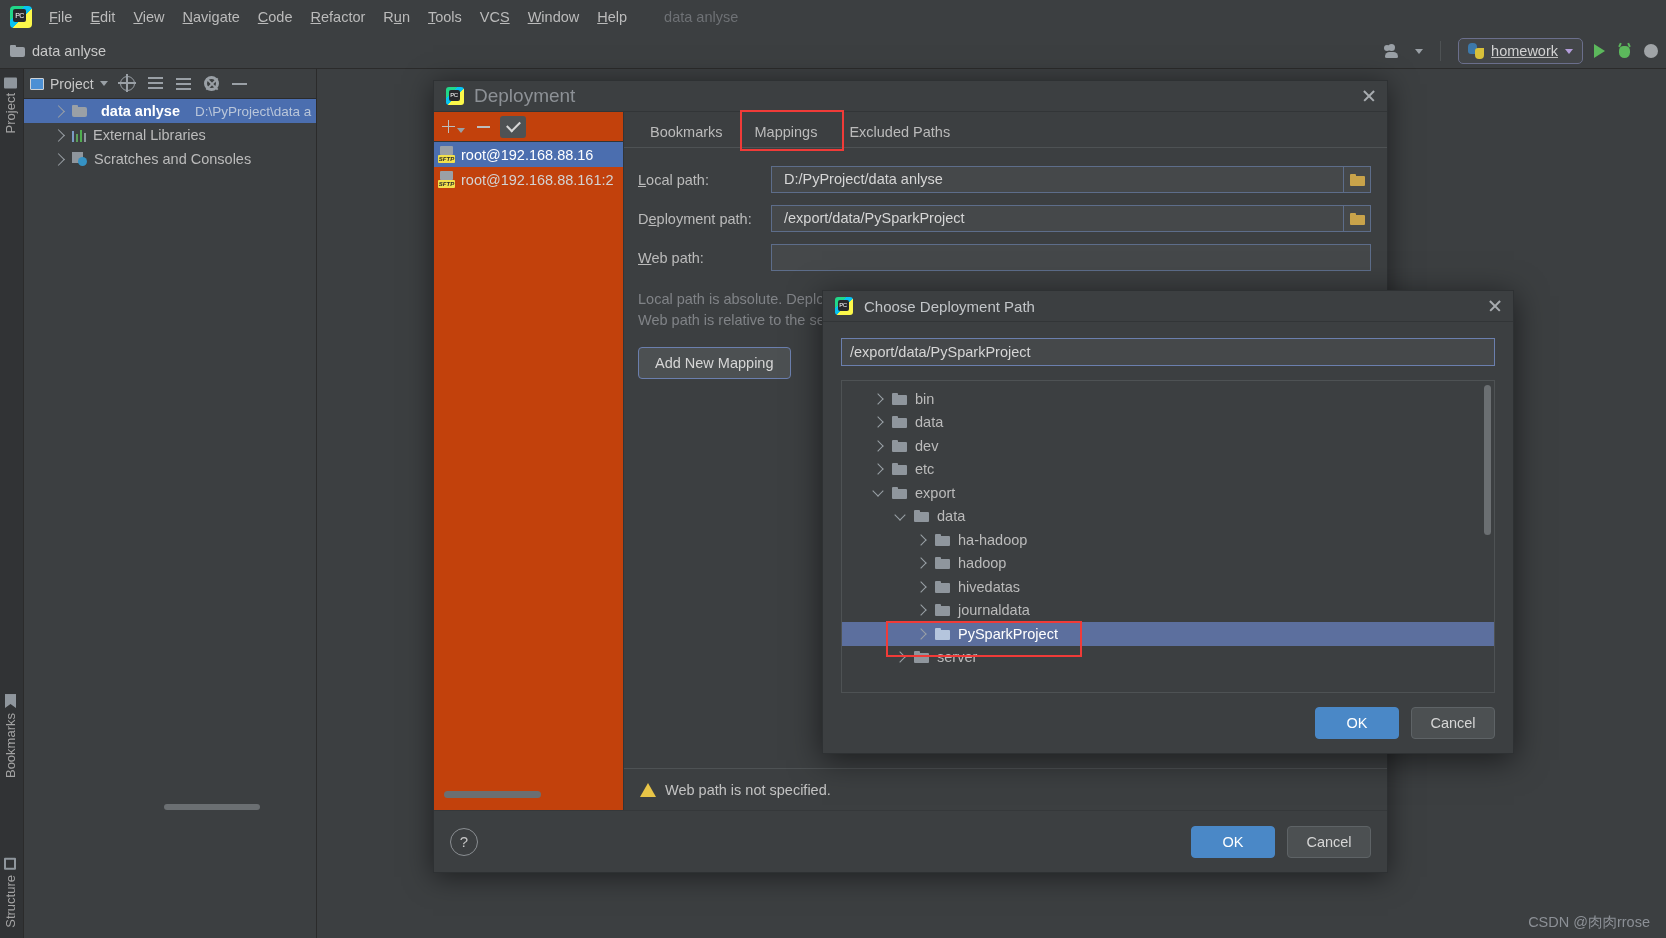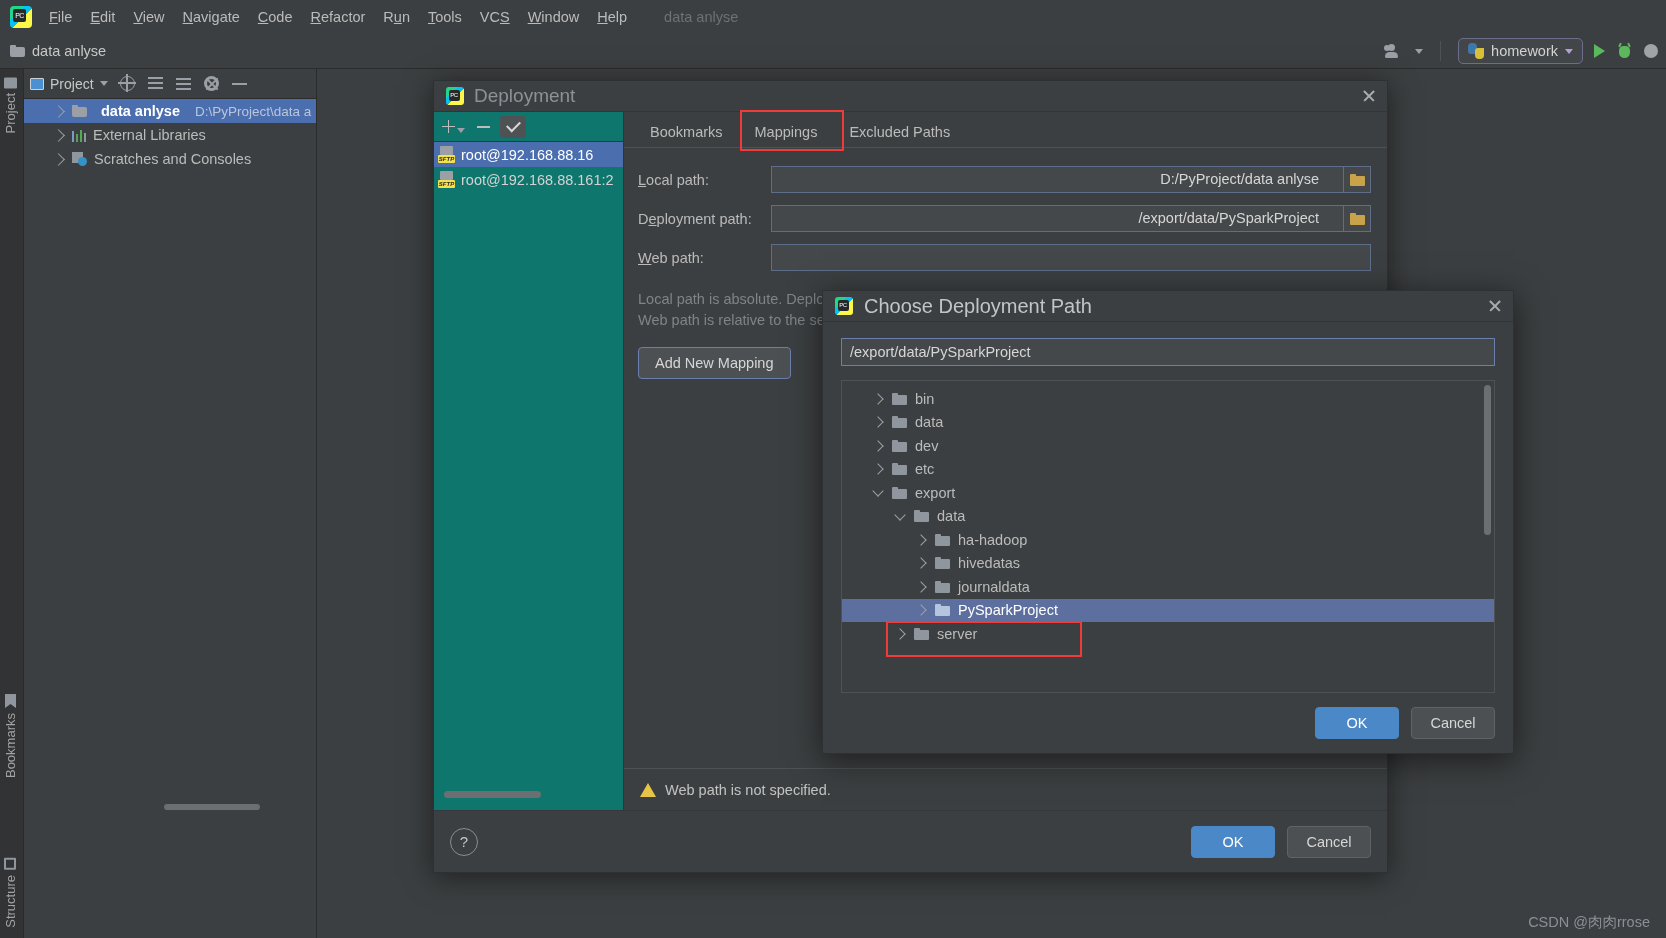--- a/index.html
+++ b/index.html
@@ -51,21 +51,21 @@
     background: #9aa0a6; border-radius: 1px 2px 2px 2px;
   }
   .folder-ico:after {
     content: ""; position: absolute; left:0; top:0px; width: 6px; height: 3px;
     background: #9aa0a6; border-radius: 1px 1px 0 0;
   }
   .crumb-label { color: #c8c8c8; font-size: 14.5px; }
 
   .navbar-right {
     position: absolute; right: 8px; top: 0; height: 36px;
-    display: flex; align-items: center; gap: 11px;
+    display: flex; align-items: center; gap: 11px; text-decoration: underline;
   }
   .person-ico { width: 20px; height: 15px; position: relative; }
   .person-ico .h { position:absolute; left:4px; top:0; width:7px; height:7px; border-radius:50%; background:#9aa0a6;}
   .person-ico .b { position:absolute; left:1px; top:8px; width:13px; height:6px; border-radius:6px 6px 2px 2px; background:#9aa0a6;}
   .person-ico .h2 { position:absolute; left:0px; top:1px; width:6px; height:6px; border-radius:50%; background:#9aa0a6;}
   .tri-down {
     width: 0; height: 0; border-left: 4px solid transparent; border-right: 4px solid transparent;
     border-top: 5px solid #9aa0a6;
   }
   .tri-down.purple { border-top-color: #b39ddb; }
@@ -200,21 +200,21 @@
   .mini-logo .inner {
     position: absolute; left: 2.5px; top: 2.5px; width: 11px; height: 11px;
     background: #27282c; border-radius: 2px; color:#fff; font-size:6px;
     line-height: 11px; text-align:center; letter-spacing:-0.4px;
   }
 
   .dlg-body { flex: 1; display: flex; min-height: 0; }
 
   
   .srv-pane {
-    width: 190px; background: #0f766e; border-right: 1px solid #323537;
+    width: 190px; background: #c2410c; border-right: 1px solid #323537;
     display: flex; flex-direction: column;
   }
   .srv-toolbar {
     height: 30px; display: flex; align-items: center; gap: 4px; padding: 0 6px;
     border-bottom: 1px solid #323537;
   }
   .tb-btn {
     width: 26px; height: 22px; display:flex; align-items:center; justify-content:center;
     color:#bdbdbd; font-size:17px; border-radius:3px; cursor: pointer;
   }
@@ -257,22 +257,22 @@
     position: absolute; left: 740px; top: 110px; width: 104px; height: 41px;
     border: 2.5px solid #f03b38; pointer-events: none;
   }
 
   .form { padding: 18px 16px 0 14px; flex:1; display:flex; flex-direction:column; min-height:0;}
   .frow { display: flex; align-items: center; margin-bottom: 12px; }
   .flabel { color: #bbbbbb; font-size: 14.5px; width: 133px; flex:none; }
   .flabel u { text-decoration: underline; }
   .finput {
     flex: 1; height: 27px; background: #45484a; border: 1px solid #5d6d8a;
-    color: #d6d6d6; font-size: 14.5px; padding: 0 24px; line-height: 25px;
-    white-space: nowrap; overflow: hidden; text-align: right;
+    color: #d6d6d6; font-size: 14.5px; padding: 0 12px; line-height: 25px;
+    white-space: nowrap; overflow: hidden;
   }
   .fbrowse {
     width: 27px; height: 27px; background: #45484a; border: 1px solid #5d6d8a;
     border-left: none; display: flex; align-items: center; justify-content: center;
     cursor: pointer; flex: none;
   }
   .fbrowse .fi { width: 15px; height: 12px; position: relative; }
   .fbrowse .fi:before { content:""; position:absolute; left:0; top:2px; width:15px;height:10px;background:#c9a34a;border-radius:1px;}
   .fbrowse .fi:after { content:""; position:absolute; left:0; top:0; width:6px;height:3px;background:#c9a34a;border-radius:1px 1px 0 0;}
 
@@ -310,21 +310,21 @@
   }
   .footer-btn { min-width: 84px; text-align: center; }
 
   
   .dlg-choose {
     position: absolute; left: 822px; top: 290px; width: 692px; height: 464px;
     background: #3c3f41; border: 1px solid #2e3133;
     box-shadow: 0 6px 30px rgba(0,0,0,0.55);
     display: flex; flex-direction: column;
   }
-  .choose-title { color: #c2c5c8; font-size: 20px; margin-left: 11px; }
+  .choose-title { color: #c2c5c8; font-size: 15px; margin-left: 11px; }
   .choose-input {
     margin: 16px 18px 0 18px; height: 28px; background: #45484a;
     border: 1px solid #6b7fae; color: #d6d6d6; font-size: 14.5px;
     padding: 0 8px; line-height: 26px;
   }
   .tree-wrap {
     margin: 14px 18px 0 18px; flex: 1; background: #3c3f41;
     border: 1px solid #4e5254; position: relative; overflow: hidden;
   }
   .ftree { padding: 6px 0 0 0; }
@@ -625,20 +625,25 @@
         <span>data</span>
       </div>
       <div class="ftrow" style="padding-left:75px">
         <span class="ftchev"></span>
         <span class="ftfolder"></span>
         <span>ha-hadoop</span>
       </div>
       <div class="ftrow" style="padding-left:75px">
         <span class="ftchev"></span>
         <span class="ftfolder"></span>
+        <span>hadoop</span>
+      </div>
+      <div class="ftrow" style="padding-left:75px">
+        <span class="ftchev"></span>
+        <span class="ftfolder"></span>
         <span>hivedatas</span>
       </div>
       <div class="ftrow" style="padding-left:75px">
         <span class="ftchev"></span>
         <span class="ftfolder"></span>
         <span>journaldata</span>
       </div>
       <div class="ftrow sel" style="padding-left:75px">
         <span class="ftchev"></span>
         <span class="ftfolder"></span>

